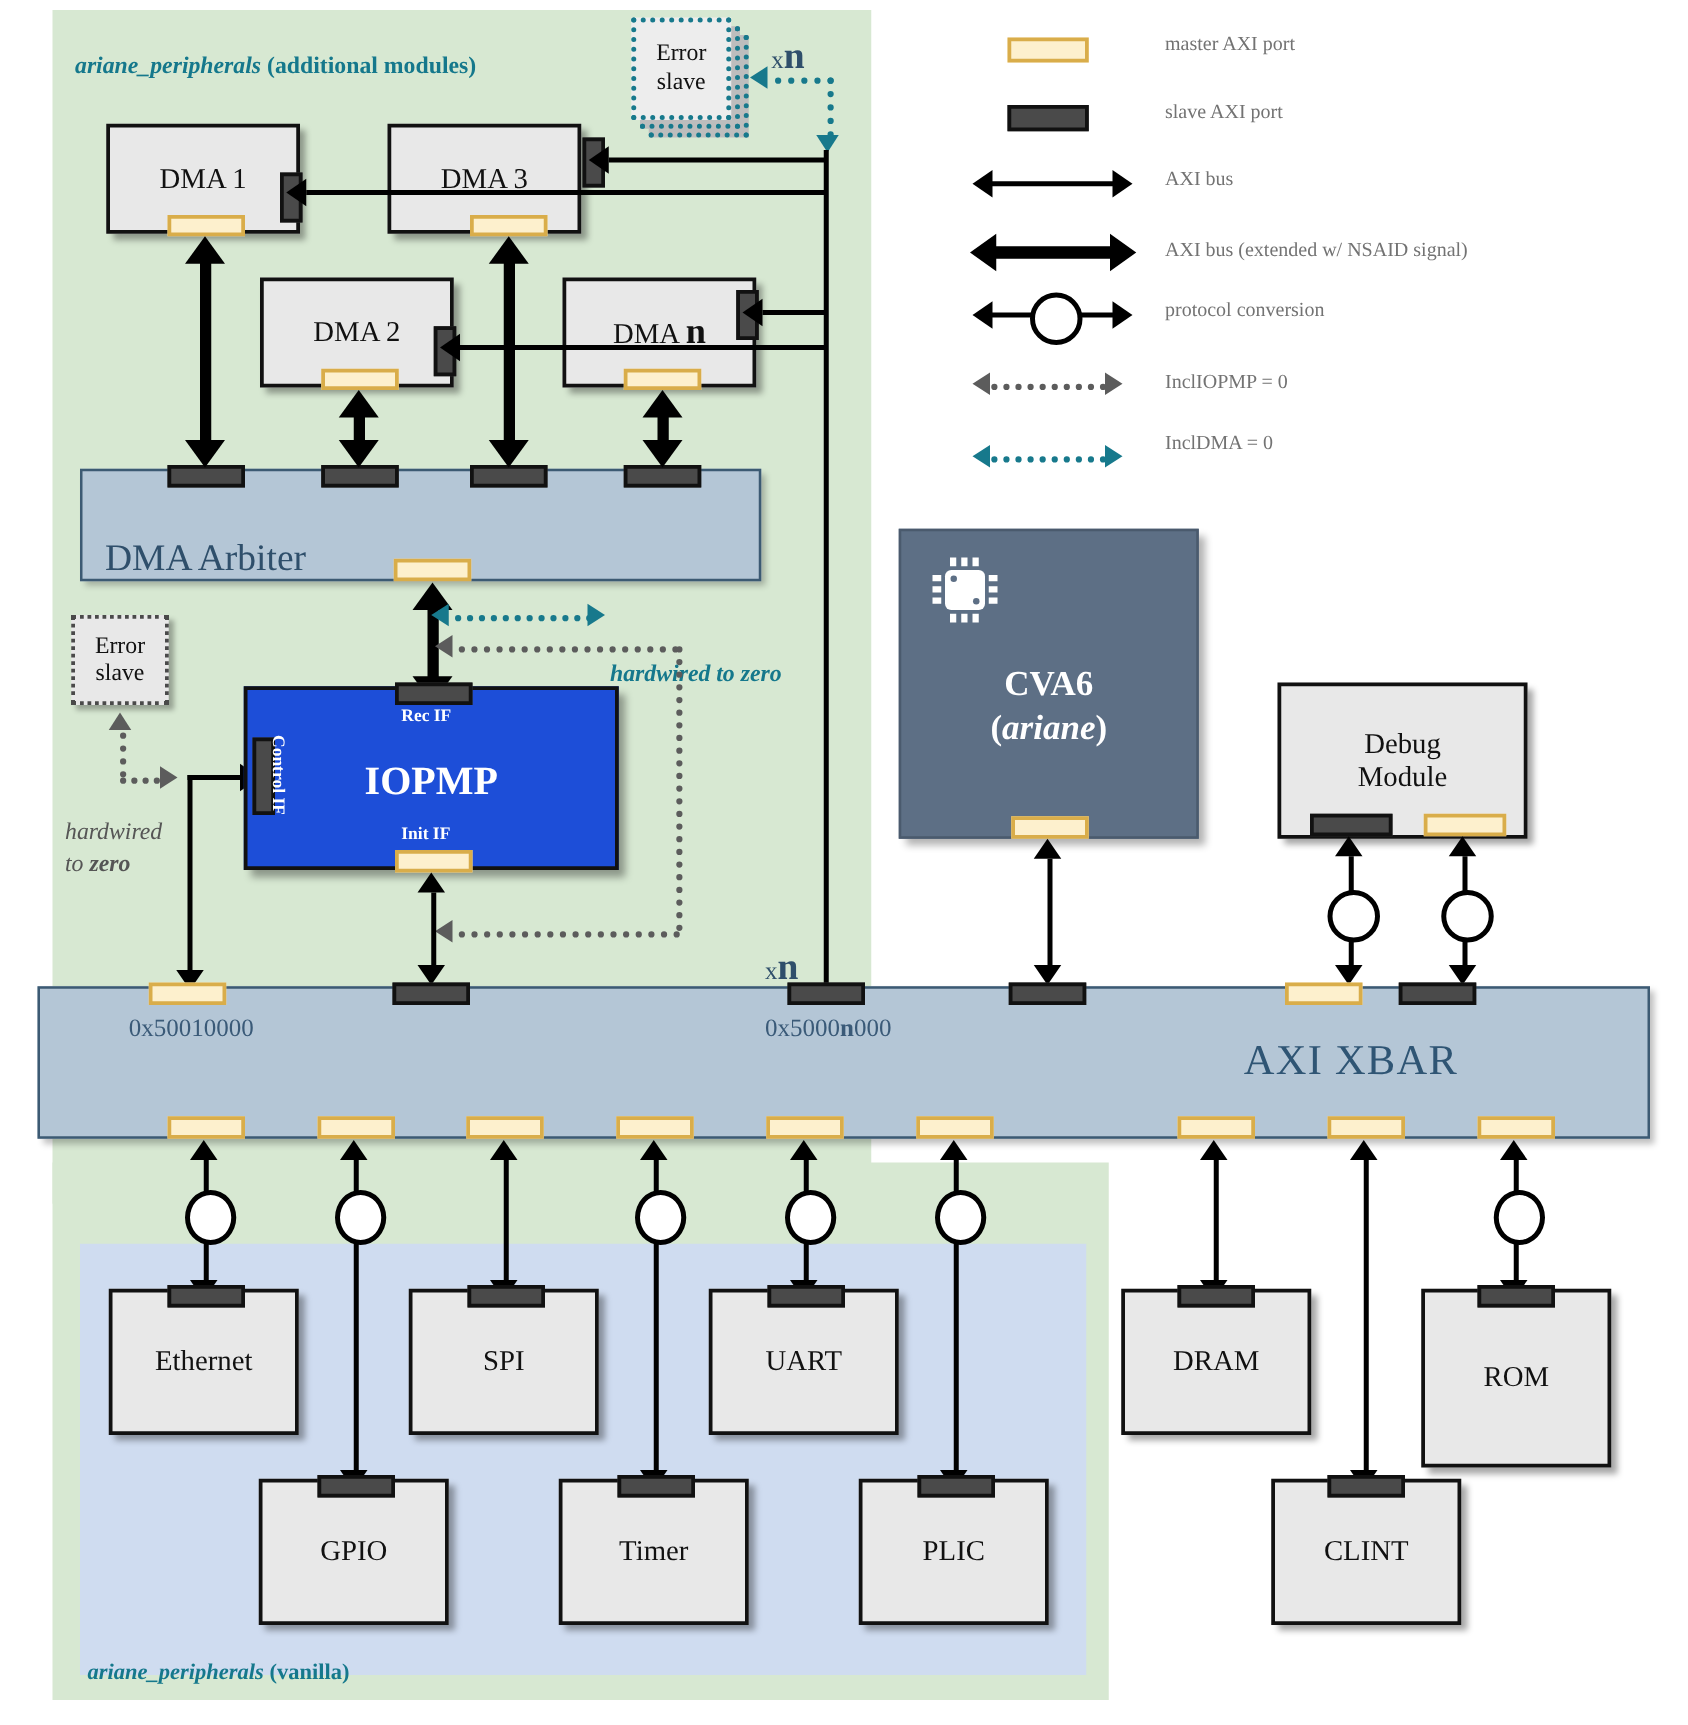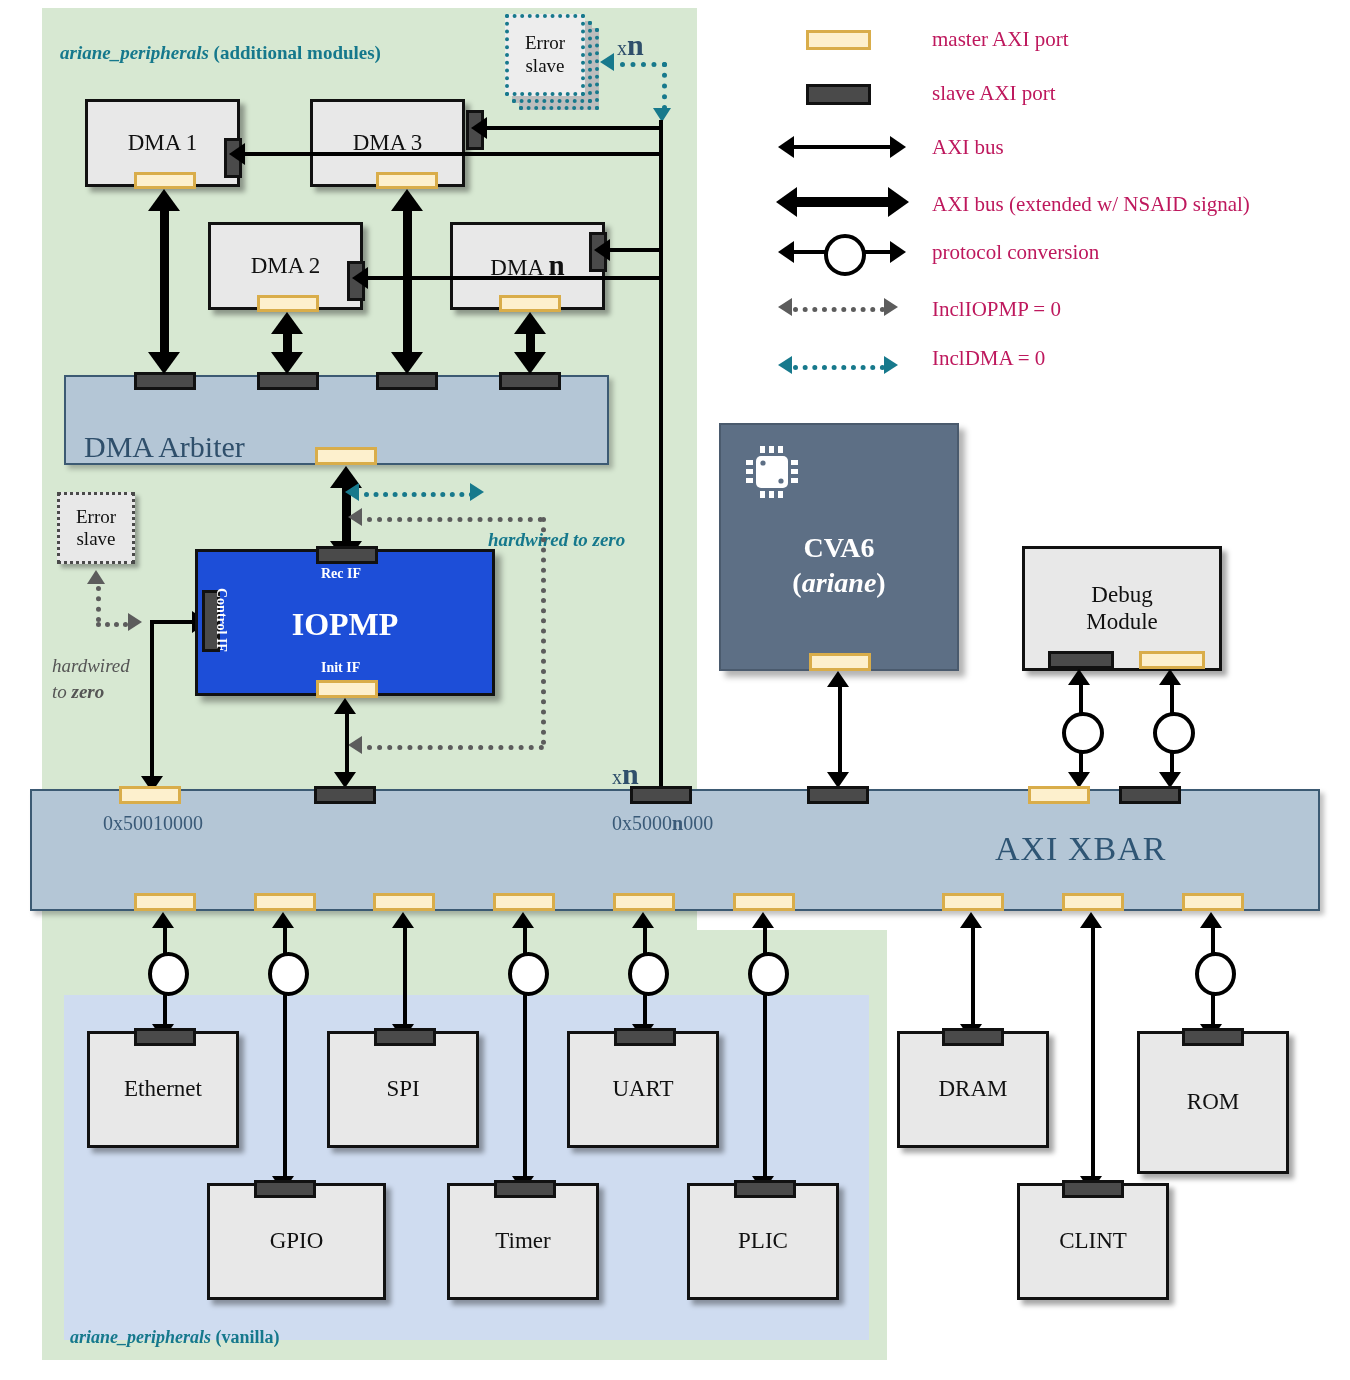--- a/index.html
+++ b/index.html
@@ -70,21 +70,21 @@
 
   
   .anno{position:absolute;font-size:19px;white-space:nowrap;}
   .anno.teal{color:#15788c;font-style:italic;font-weight:bold;}
   .anno.gray{color:#555;font-style:italic;}
   .anno.gray b{font-style:italic;}
   .addr{position:absolute;color:#3a5a78;font-size:20px;white-space:nowrap;}
   .addr b{font-weight:bold;}
   .xn{position:absolute;color:#2f4f6b;font-size:20px;white-space:nowrap;}
   .xn b{font-size:30px;font-weight:bold;}
-  .lg-txt{position:absolute;font-size:21px;color:#be185d;white-space:nowrap;}
+  .lg-txt{position:absolute;font-size:16px;color:#737373;white-space:nowrap;}
   .lg-pm{background:#fdf0cd;border:3px solid #d9ad4a;box-sizing:border-box;}
   .lg-ps{background:#4a4a4a;border:3px solid #111;box-sizing:border-box;}
 
   
   .es-stack{position:absolute;}
   .es-copy{position:absolute;background:#bdbdbd;border:4px dotted #17798c;box-sizing:border-box;}
   .es-front{position:absolute;background:#ededed;border:4px dotted #17798c;box-sizing:border-box;
             display:flex;align-items:center;justify-content:center;text-align:center;
             font-size:19px;line-height:1.2;color:#111;}
 
@@ -354,21 +354,21 @@
   <div class="abs blk" style="left:327px;top:1031px;width:152px;height:117px;">
     <span>SPI</span>
   </div>
   <div class="abs port-s" style="left:374px;top:1028px;width:62px;height:18px;"></div>
 
   <div class="abs blk" style="left:567px;top:1031px;width:152px;height:117px;">
     <span>UART</span>
   </div>
   <div class="abs port-s" style="left:614px;top:1028px;width:62px;height:18px;"></div>
 
-  <div class="abs blk" style="left:207px;top:1183px;width:179px;height:117px;">
+  <div class="abs blk" style="left:207px;top:1183px;width:152px;height:117px;">
     <span>GPIO</span>
   </div>
   <div class="abs port-s" style="left:254px;top:1180px;width:62px;height:18px;"></div>
 
   <div class="abs blk" style="left:447px;top:1183px;width:152px;height:117px;">
     <span>Timer</span>
   </div>
   <div class="abs port-s" style="left:494px;top:1180px;width:62px;height:18px;"></div>
 
   <div class="abs blk" style="left:687px;top:1183px;width:152px;height:117px;">

